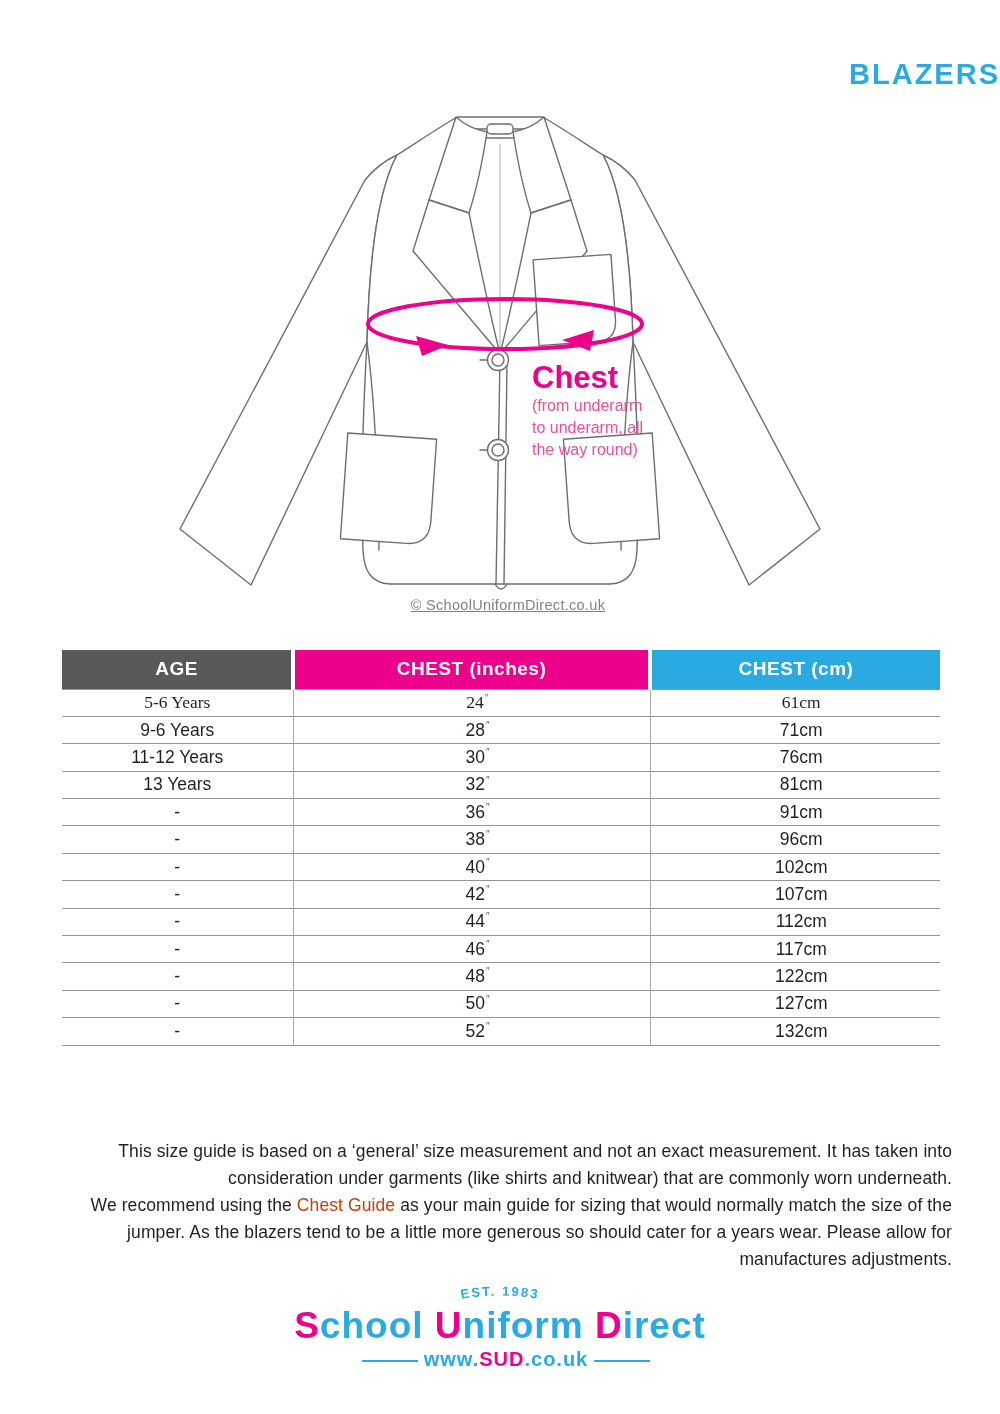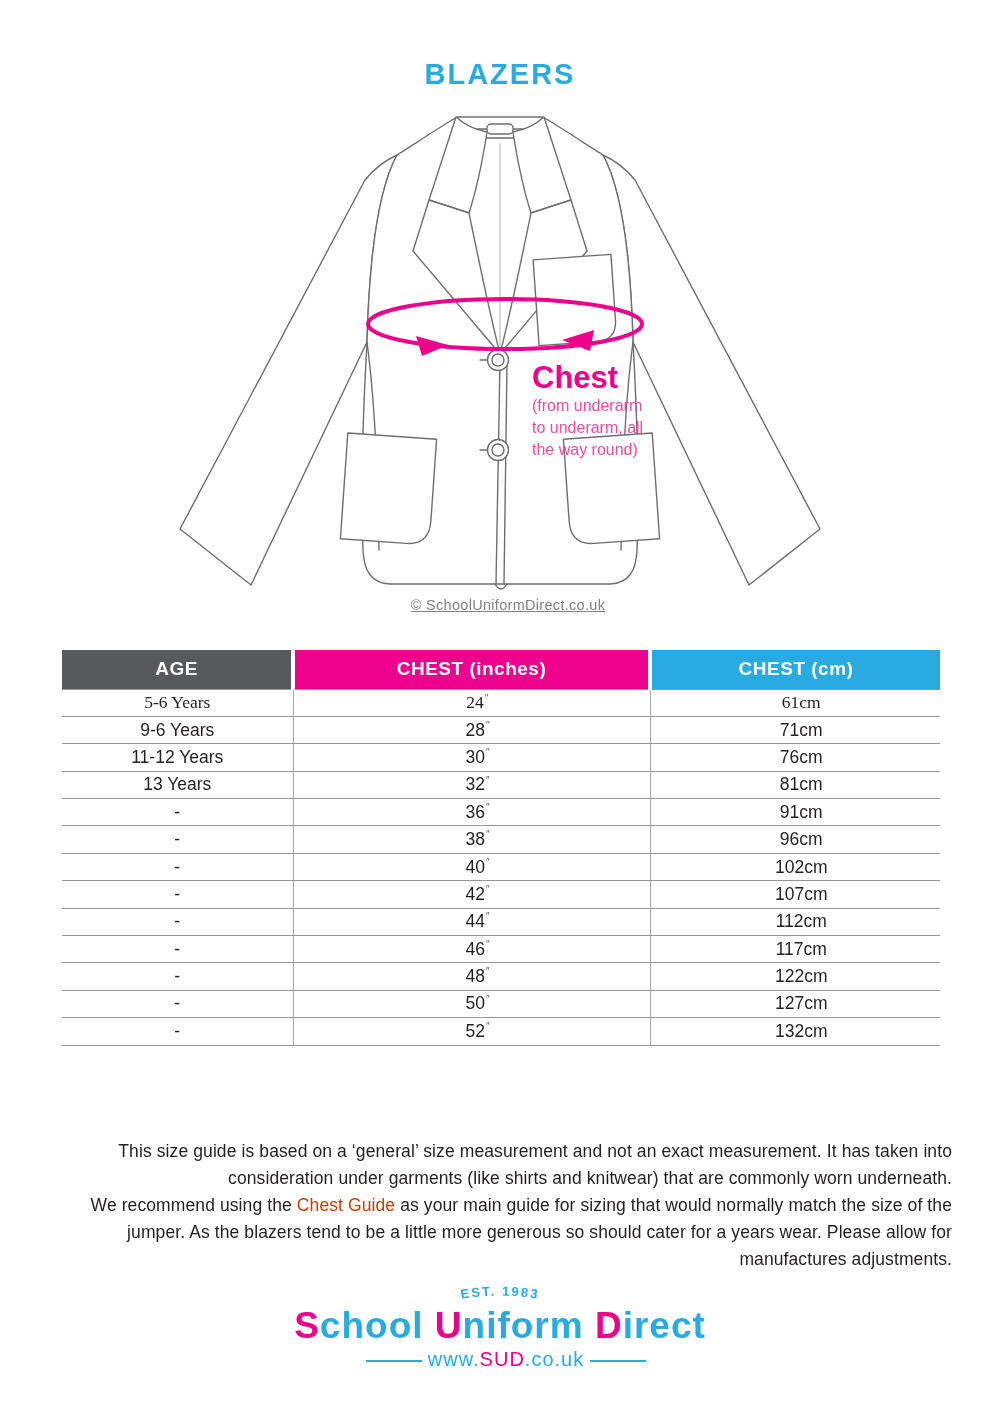--- a/index.html
+++ b/index.html
@@ -1,20 +1,20 @@
 <!DOCTYPE html>
 <html><head>
 <meta charset="utf-8">
 <style>
   * { margin:0; padding:0; box-sizing:border-box; }
   html,body { background:#ffffff; }
   body { font-family:"Liberation Sans", sans-serif; color:#231f20; }
   .page { position:relative; width:1000px; height:1414px; margin:0 auto; background:#fff; overflow:hidden; }
 
-  .doc-title { position:absolute; top:58px; left:0; width:100%; text-align:center;
+  .doc-title { position:absolute; top:58px; left:0; width:100%; text-align:right;
     font-size:29px; font-weight:bold; letter-spacing:2px; color:#29abe2; }
 
   .diagram-wrap { position:absolute; left:170px; top:102px; width:660px; height:500px; }
   svg text { font-family:"Liberation Sans", sans-serif; }
   .chest-label { font-size:31px; font-weight:bold; fill:#ec008c; }
   .chest-note { font-size:16px; fill:#ee4d9b; }
 
   .copyright { position:absolute; top:597px; left:8px; width:100%; text-align:center;
     font-size:14.5px; color:#808285; letter-spacing:0.3px;text-decoration:underline; }
 
@@ -34,21 +34,21 @@
 
   .notes { position:absolute; top:1138px; left:48px; width:904px; text-align:right;
     font-size:17.5px; line-height:27px; color:#231f20; letter-spacing:0.1px; }
   .chest-guide-link { color:#c2410c; }
 
   .footer-logo { position:absolute; top:1278px; left:0; width:100%; text-align:center; }
   .est-arc { display:block; margin:0 auto; }
   .brand { font-size:37px; font-weight:bold; letter-spacing:1px; line-height:36px; white-space:nowrap; }
   .c-pink { color:#ec008c; }
   .c-blue { color:#29abe2; }
-  .brand-url-line { margin-top:4px; font-size:20px; font-weight:normal; letter-spacing:1px;padding-left:12px; }
+  .brand-url-line { margin-top:4px; font-size:20px; font-weight:bold; letter-spacing:1px;padding-left:12px; }
   .dash { display:inline-block; width:56px; height:2px; background:#29abe2; vertical-align:4px; margin:0 6px; }
 </style>
 </head>
 <body>
 
 <div class="page">
 
   <div class="doc-title">BLAZERS</div>
 
   <div class="diagram-wrap">

